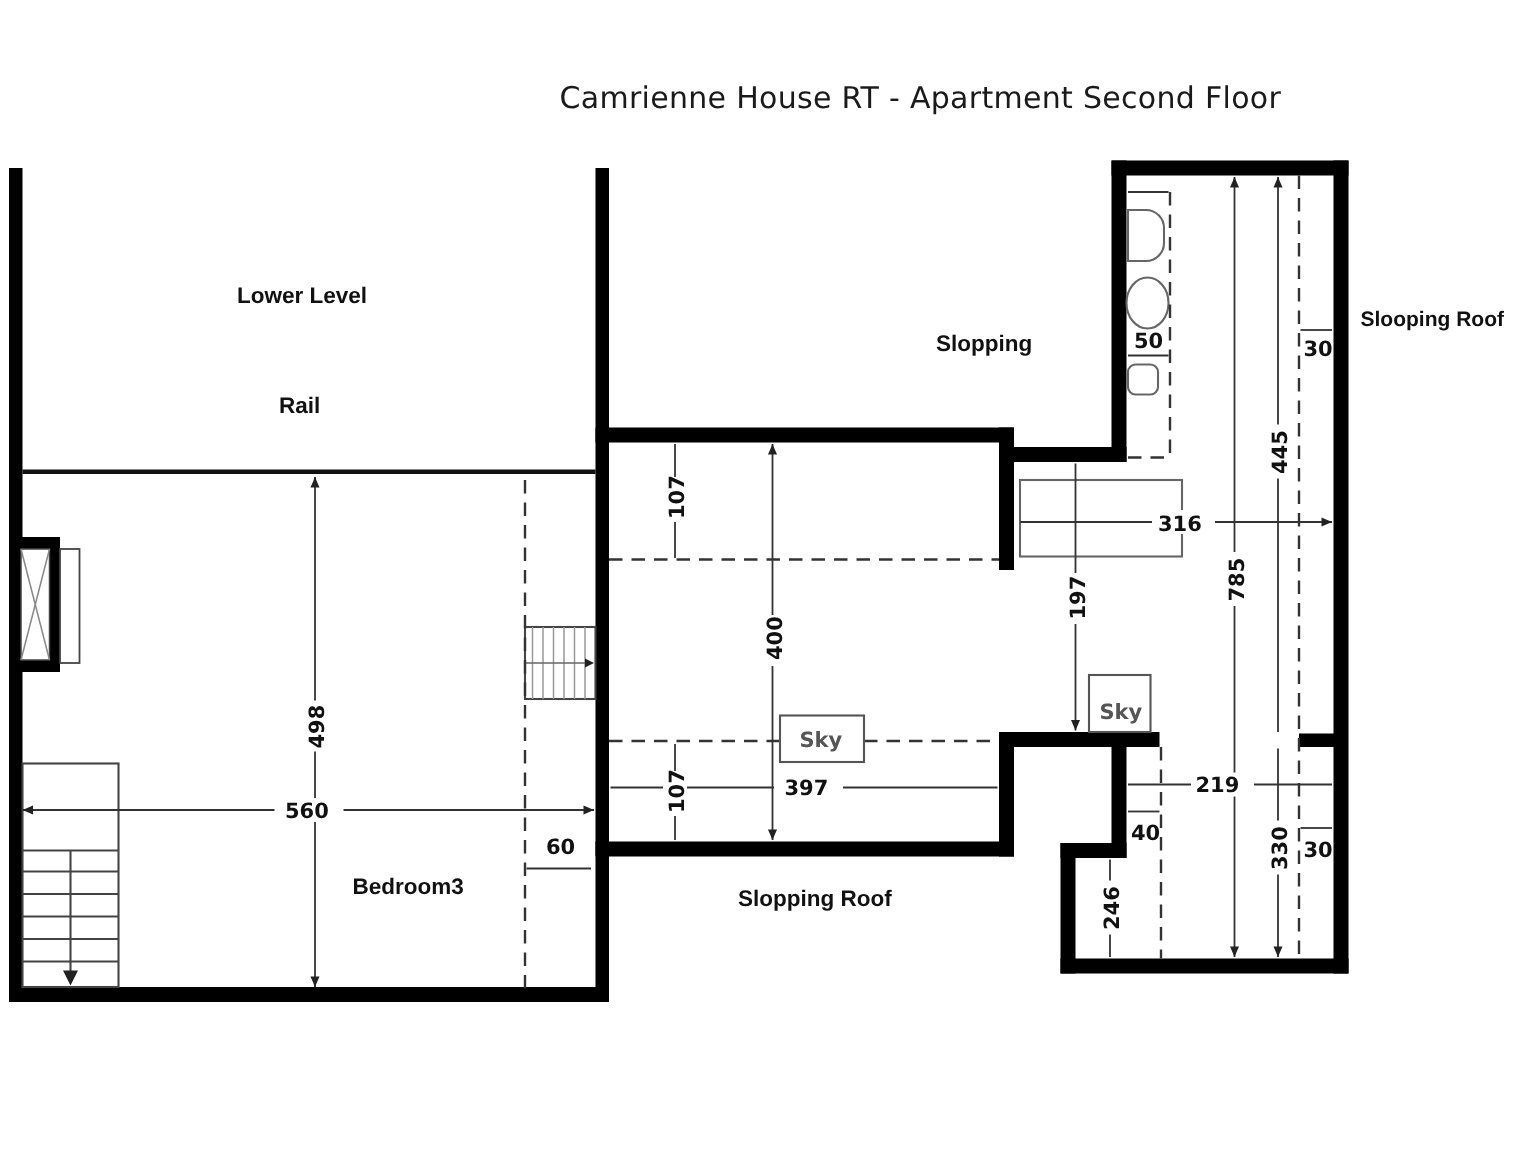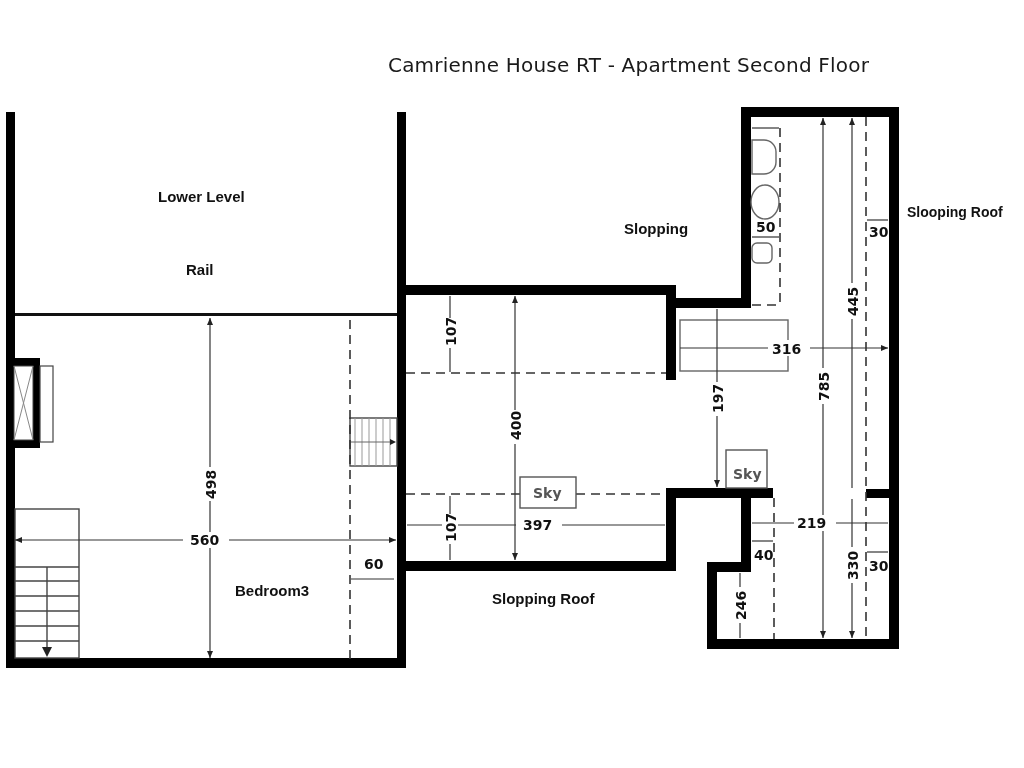--- a/index.html
+++ b/index.html
@@ -1,17 +1,17 @@
 <!DOCTYPE html>
 <html><head>
 <meta charset="utf-8">
 <style>
   html, body { margin: 0; padding: 0; background: #ffffff; }
   body { width: 1024px; height: 768px; position: relative; overflow: hidden; font-family: "Liberation Sans", sans-serif; }
-  .title { position: absolute; left: 388px; top: 53px; font-family: "DejaVu Sans", sans-serif; font-size: 20px; color: #1a1a1a; letter-spacing: 0.2px; white-space: nowrap; }
+  .title { position: absolute; left: 373px; top: 53px; font-family: "DejaVu Sans", sans-serif; font-size: 20px; color: #1a1a1a; letter-spacing: 0.2px; white-space: nowrap; }
   svg { position: absolute; left: 0; top: 0; }
   .wall { fill: #000; }
   .dim { stroke: #333; stroke-width: 1.2; fill: none; }
   .dash { stroke: #333; stroke-width: 1.6; stroke-dasharray: 9 6; fill: none; }
   .thin { stroke: #444; stroke-width: 1.4; fill: none; }
   .fix { stroke: #666; stroke-width: 1.4; fill: #fff; }
   .lbl { font-family: "Liberation Sans", sans-serif; font-weight: bold; font-size: 15px; fill: #111; }
   .num { font-family: "DejaVu Sans", sans-serif; font-weight: bold; font-size: 14px; fill: #111; }
   .sky { font-family: "DejaVu Sans", sans-serif; font-weight: bold; font-size: 14px; fill: #555; }
   .txtbg { fill: #fff; }

